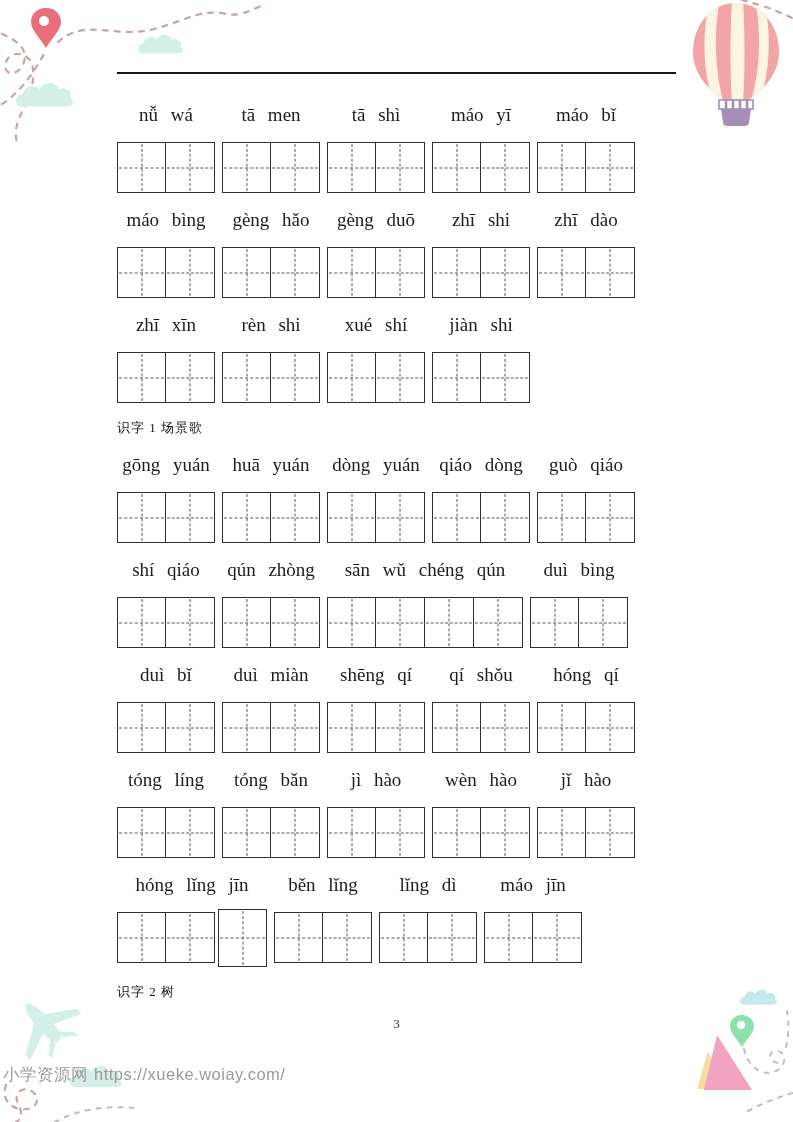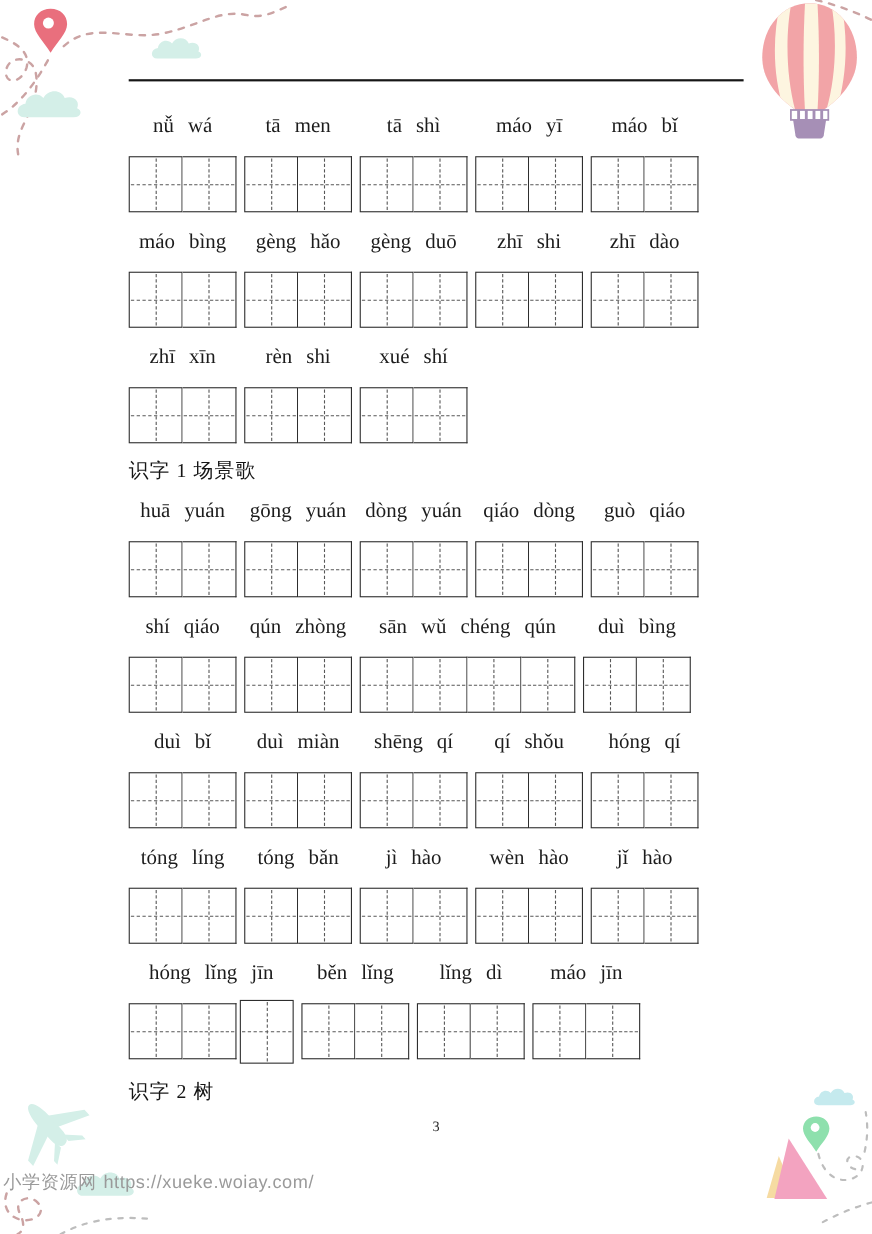--- a/index.html
+++ b/index.html
@@ -30,21 +30,21 @@
     content:""; position:absolute; left:50%; top:1px; bottom:1px;
     border-left:1.5px dashed var(--box-dash,#575757); transform:translateX(-50%);
   }
   .cell::after {
     content:""; position:absolute; top:50%; left:1px; right:1px;
     border-top:1.5px dashed var(--box-dash,#575757); transform:translateY(-50%);
   }
   .grid.tall .cell { height:58px; margin-top:-3px; }
 
   .section-heading {
-    font-size:18px; line-height:24px; margin:2px 0 11px 0; color:#151515;
+    font-size:13px; line-height:24px; margin:2px 0 11px 0; color:#151515;
     letter-spacing:1px;
   }
 
   .page-number {
     position:absolute; left:0; right:0; top:1016px; text-align:center;
     font-size:13px; color:#2a2a2a;
   }
   .footer {
     position:absolute; left:0; right:0; top:1064px; text-align:left;
     font-family:"Liberation Sans", sans-serif; font-size:16.5px;
@@ -238,34 +238,43 @@
           </div>
           <div class="word-group">
             <div class="pinyin">xué shí</div>
             <div class="grids">
               <div class="grid">
                 <div class="cell"></div>
                 <div class="cell"></div>
               </div>
             </div>
           </div>
+          <div class="word-group">
+            <div class="pinyin">jiàn shi</div>
+            <div class="grids">
+              <div class="grid">
+                <div class="cell"></div>
+                <div class="cell"></div>
+              </div>
+            </div>
+          </div>
         </div>
         <div class="section-heading">识字 1 场景歌</div>
         <div class="word-row">
           <div class="word-group">
+            <div class="pinyin">gōng yuán</div>
+            <div class="grids">
+              <div class="grid">
+                <div class="cell"></div>
+                <div class="cell"></div>
+              </div>
+            </div>
+          </div>
+          <div class="word-group">
             <div class="pinyin">huā yuán</div>
-            <div class="grids">
-              <div class="grid">
-                <div class="cell"></div>
-                <div class="cell"></div>
-              </div>
-            </div>
-          </div>
-          <div class="word-group">
-            <div class="pinyin">gōng yuán</div>
             <div class="grids">
               <div class="grid">
                 <div class="cell"></div>
                 <div class="cell"></div>
               </div>
             </div>
           </div>
           <div class="word-group">
             <div class="pinyin">dòng yuán</div>
             <div class="grids">

